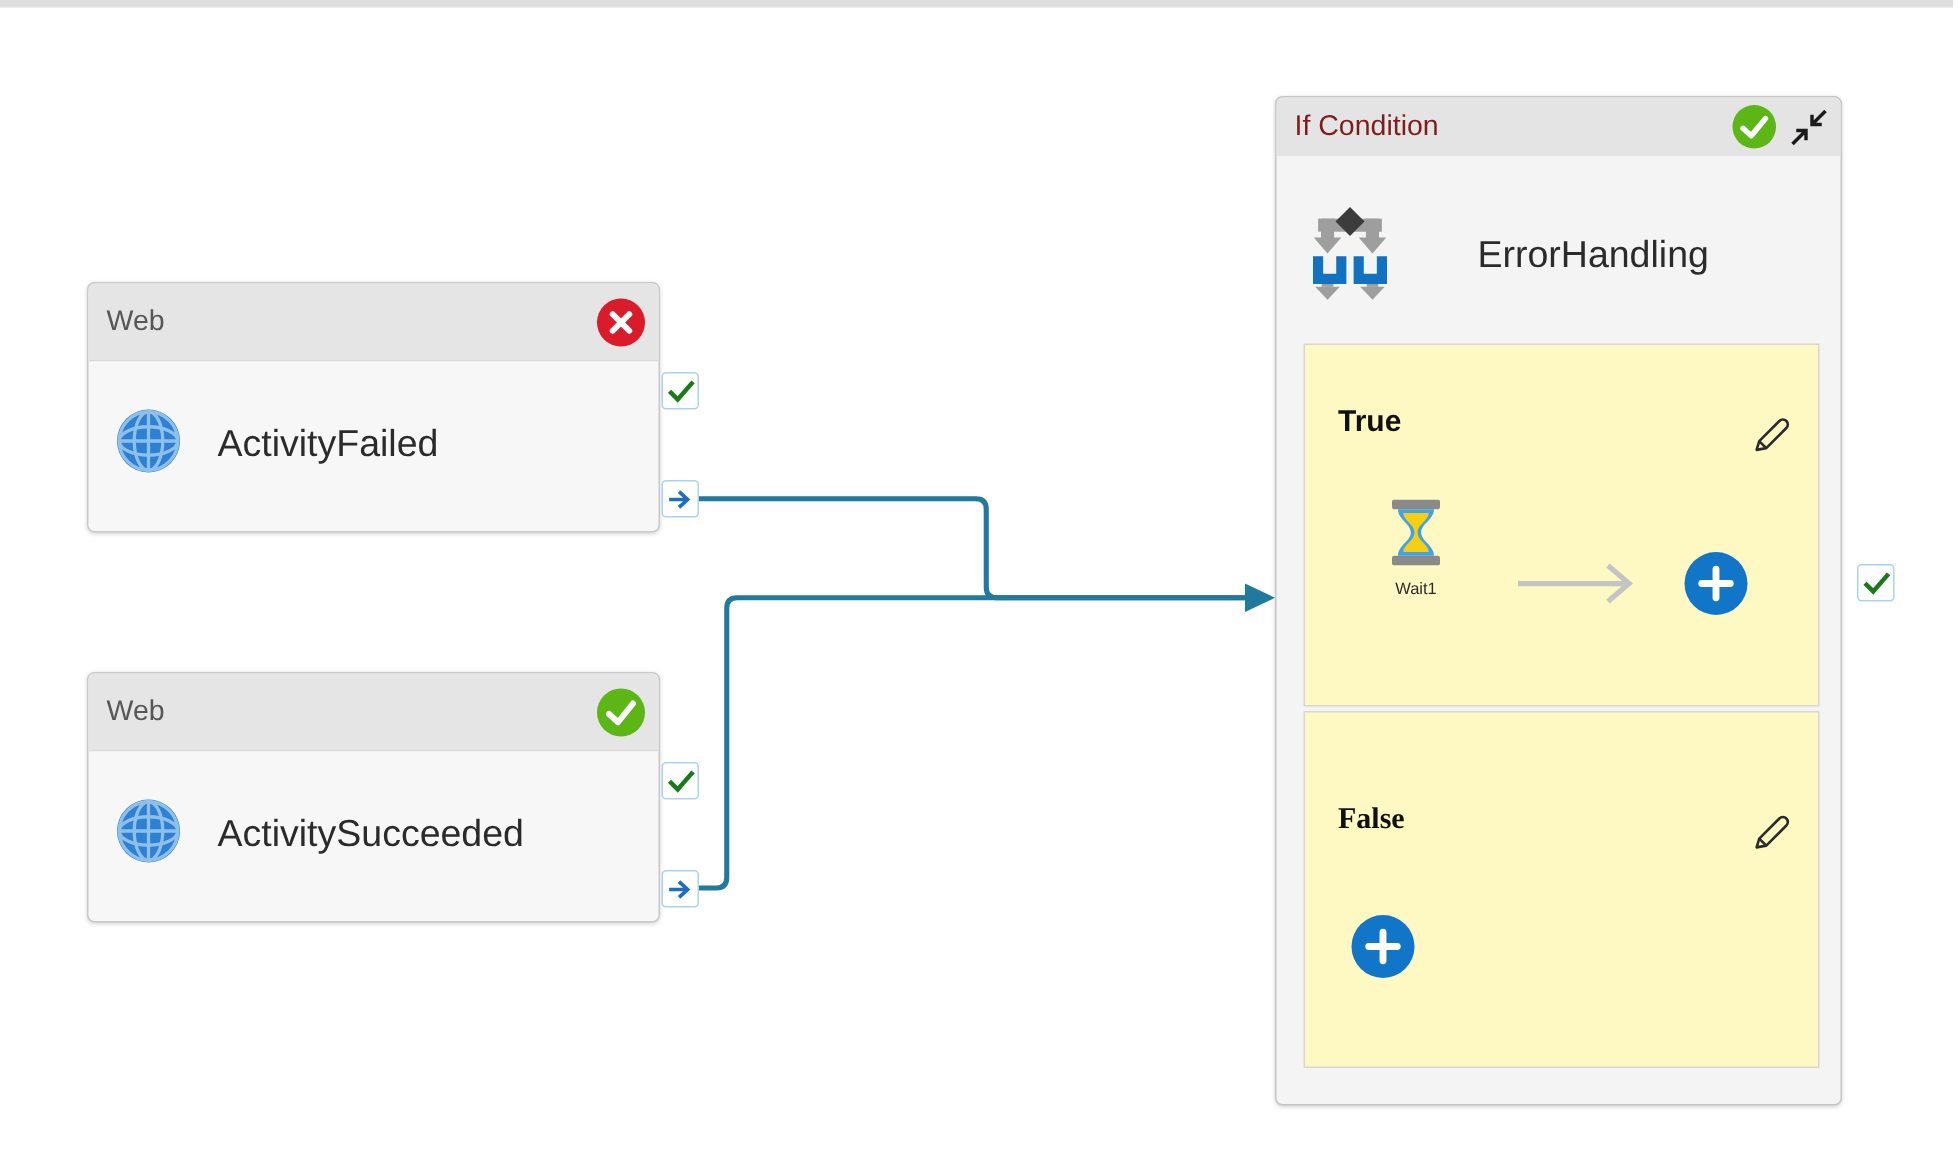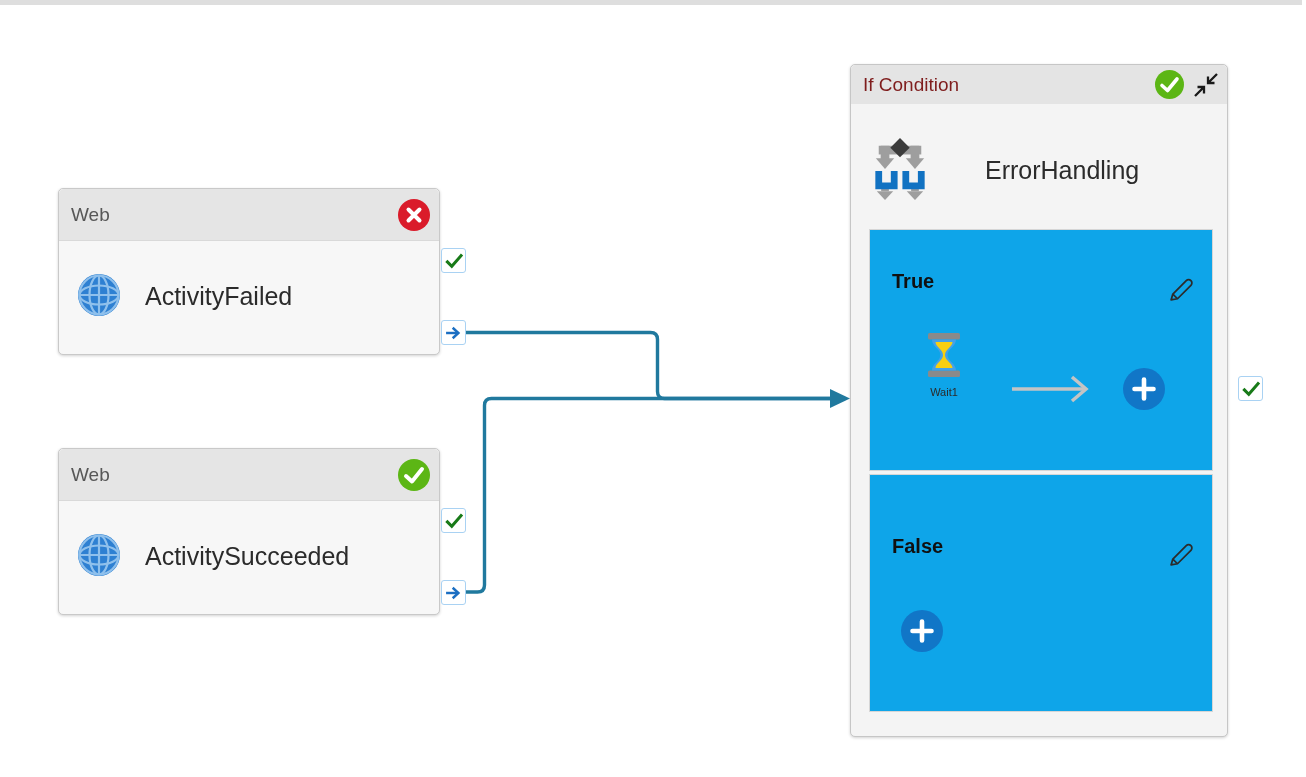--- a/index.html
+++ b/index.html
@@ -35,24 +35,24 @@
            box-sizing:border-box;}
   .if-header{height:39px;background:#e4e4e4;border-radius:5px 5px 0 0;display:flex;
              align-items:center;padding:0 8px 0 12px;gap:9px;}
   .if-title{font-size:19px;color:#7f1d1d;flex:1;}
   .if-badge{width:29px;height:29px;border-radius:50%;background:var(--successGreen,#5cb615);
             display:flex;align-items:center;justify-content:center;flex:none;}
   .collapse-btn{width:26px;height:26px;flex:none;cursor:pointer;}
   .if-name-row{position:absolute;left:20px;top:71px;display:flex;align-items:center;gap:24px;}
   .if-name{font-size:25px;color:#2b2b2b;margin-left:32px;}
 
-  .branch{position:absolute;left:18px;width:344px;background:#0ea5e9;border:1px solid #d6d6d6;
+  .branch{position:absolute;left:18px;width:344px;background:#fef9c3;border:1px solid #d6d6d6;
           box-sizing:border-box;}
   .branch.true{top:164px;height:242px;}
-  .branch.false{top:409px;height:238px;}
+  .branch.false{top:409px;height:238px;font-family:Liberation Serif, serif;}
   .branch-label{position:absolute;left:22px;font-size:20px;font-weight:bold;color:#101010;}
   .branch.true  .branch-label{top:40px;}
   .branch.false .branch-label{top:60px;}
   .edit-btn{position:absolute;right:17px;width:28px;height:28px;cursor:pointer;}
   .branch.true  .edit-btn{top:46px;}
   .branch.false .edit-btn{top:66px;}
 
   .wait{position:absolute;left:39px;top:103px;width:70px;display:flex;flex-direction:column;
         align-items:center;gap:5px;cursor:pointer;}
   .wait-label{font-size:11px;color:#2b2b2b;}

